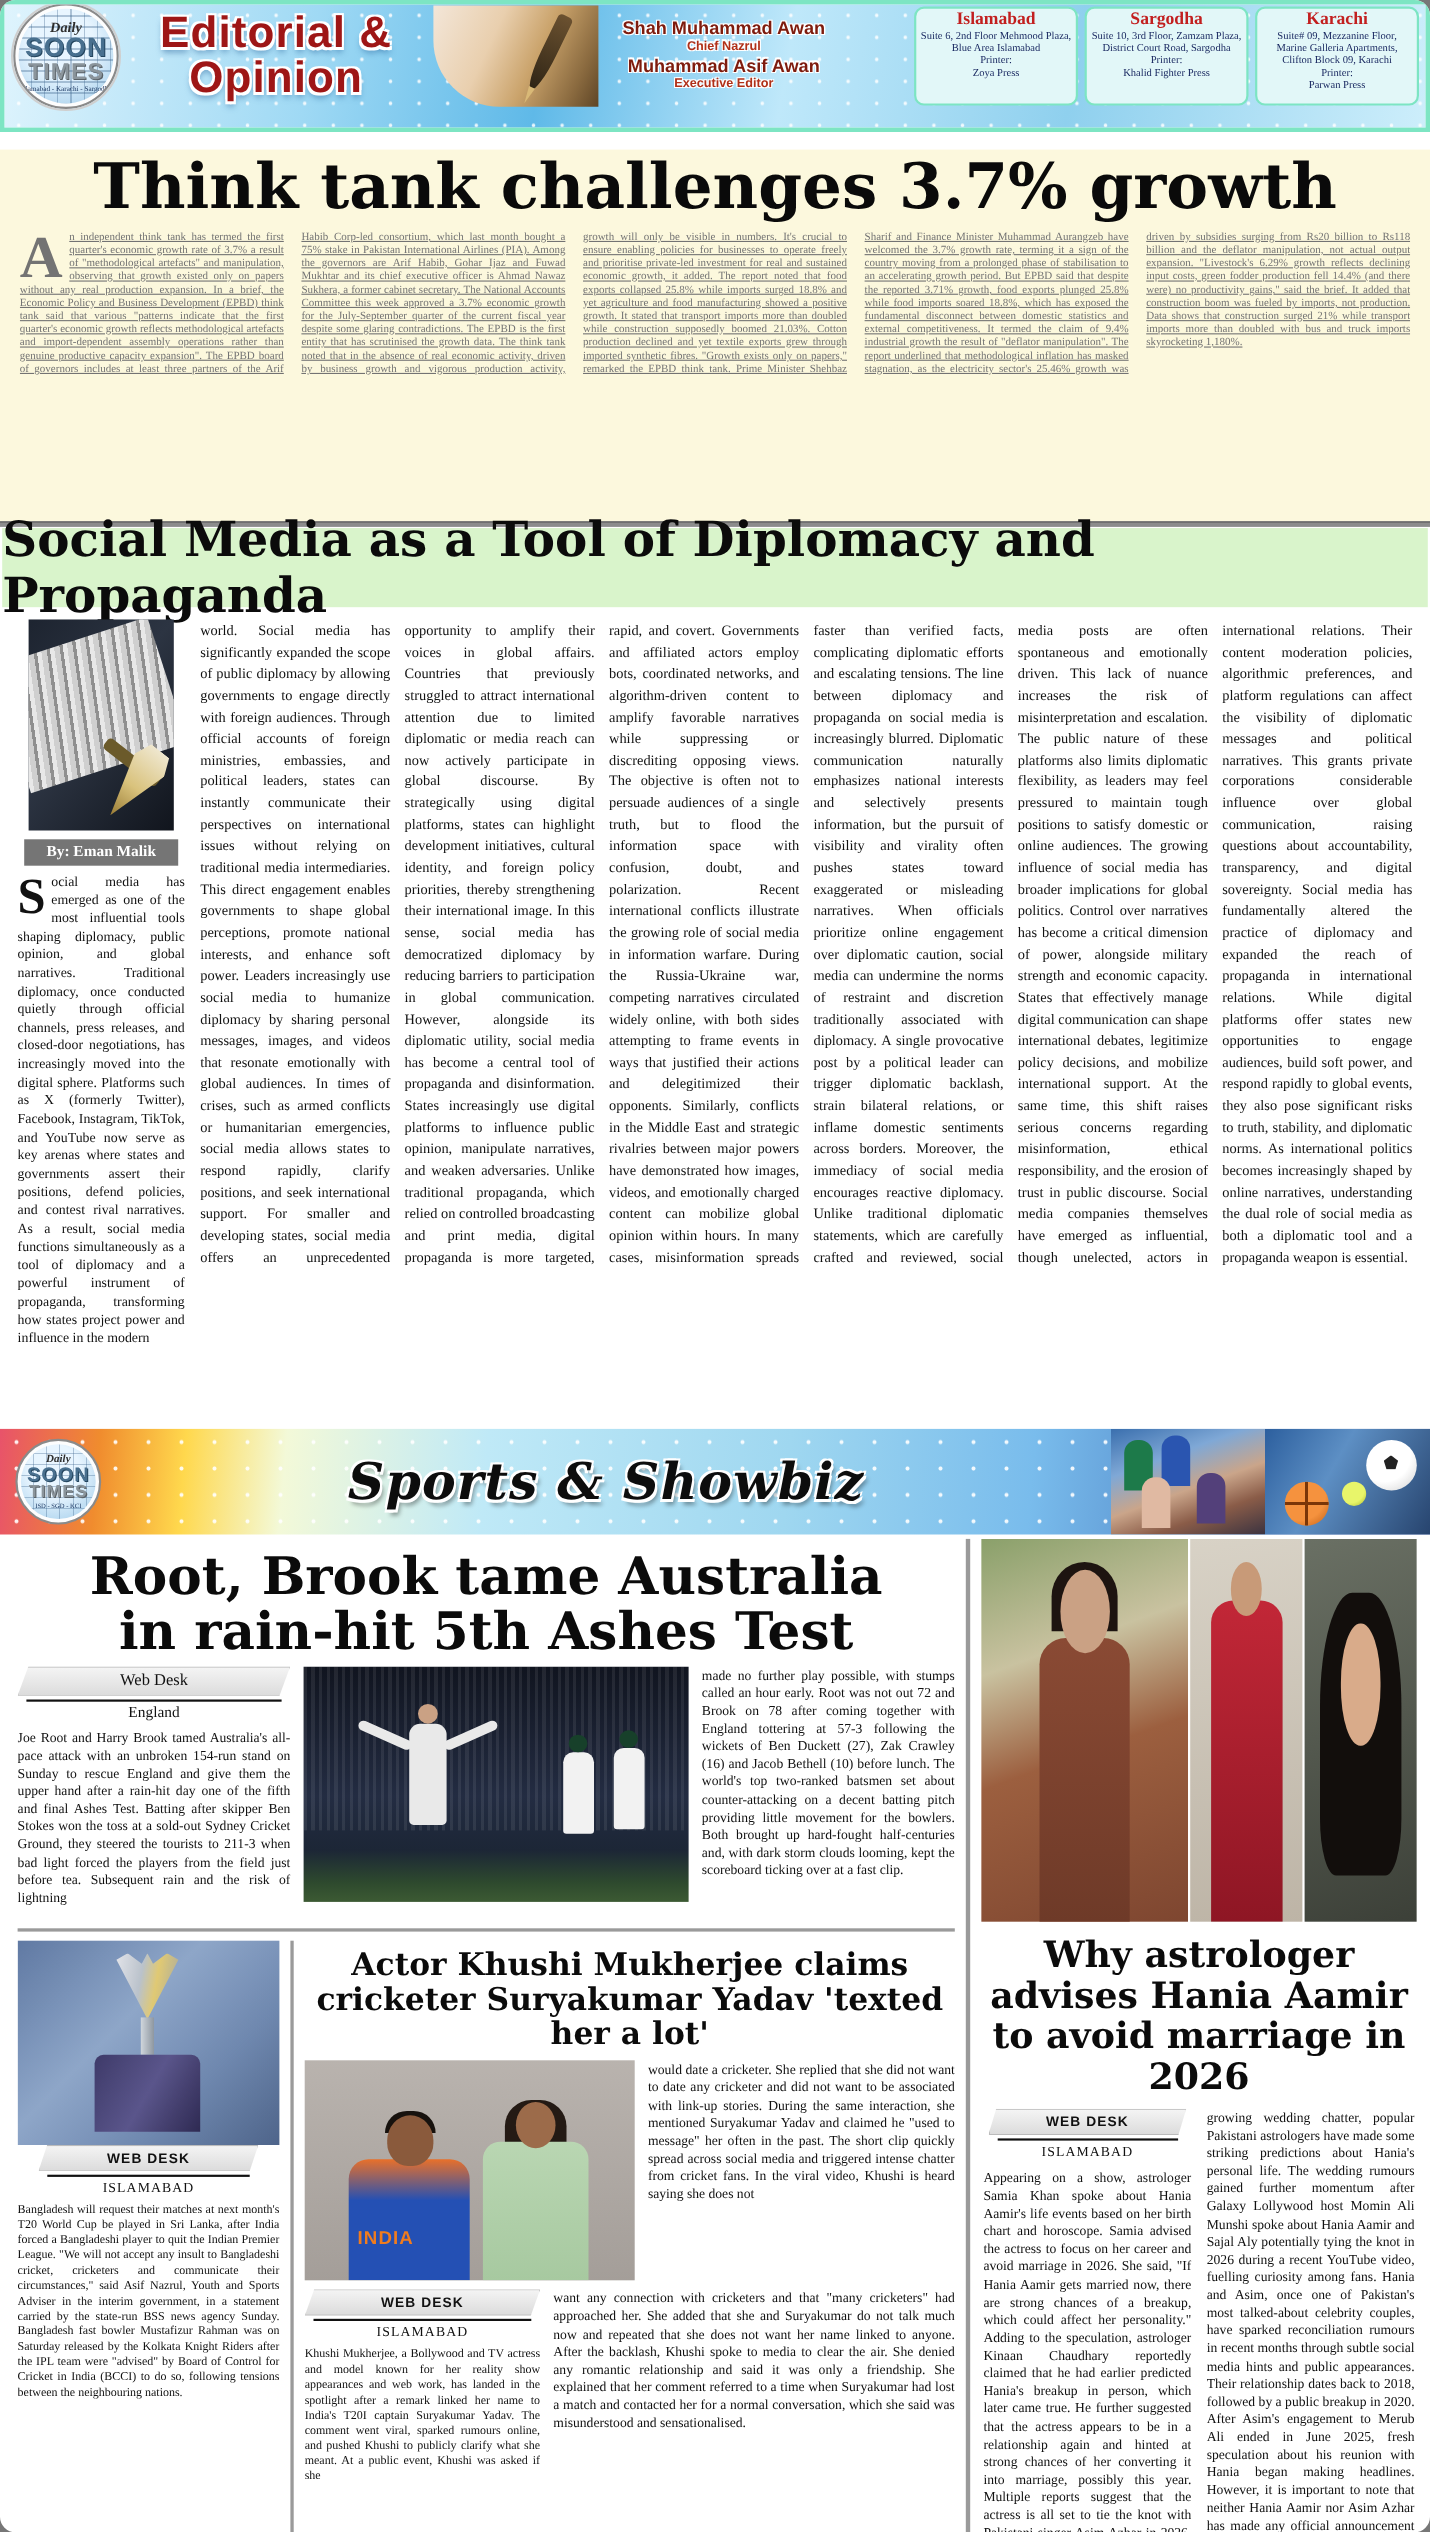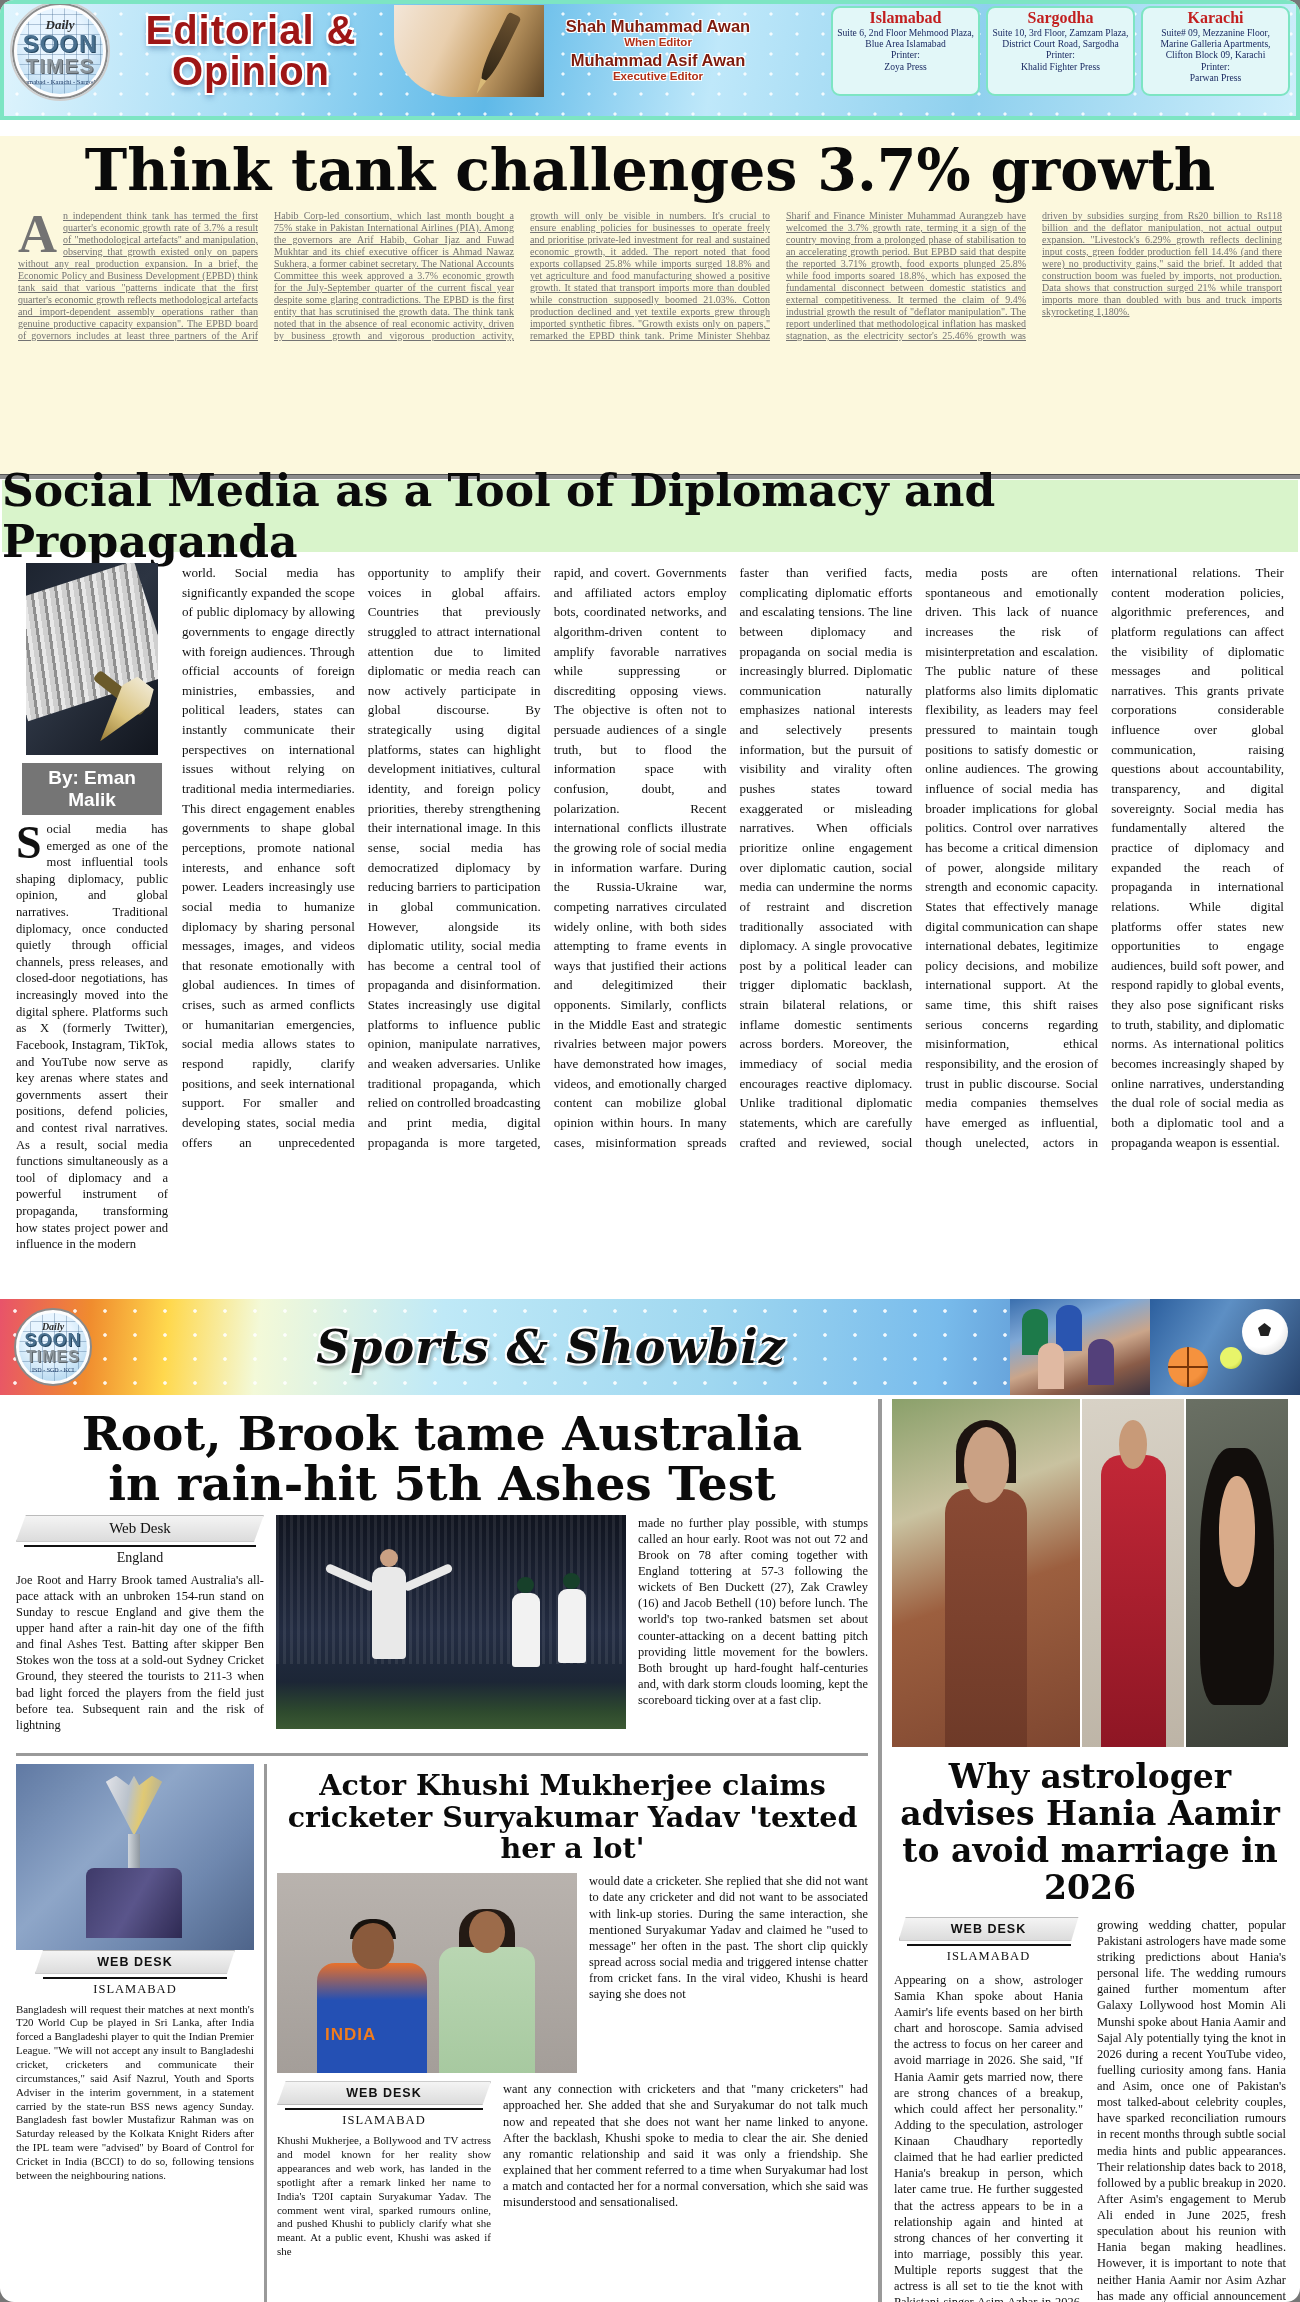--- a/index.html
+++ b/index.html
@@ -58,21 +58,21 @@
   .social-rail { overflow:hidden; }
   .rail-photo { width:132px; height:192px; margin:0 auto; position:relative; overflow:hidden;
       background: linear-gradient(130deg,#1d2430 0%, #2c3442 45%, #11151d 100%); }
   .rail-papers { position:absolute; left:-20px; top:18px; width:150px; height:120px; transform:rotate(-18deg);
       background: repeating-linear-gradient(100deg,#cfcfcf 0 5px,#8f8f8f 5px 8px,#e8e8e8 8px 12px); }
   .rail-nib { position:absolute; right:18px; bottom:6px; width:34px; height:74px; transform:rotate(38deg);
       background: linear-gradient(180deg,#efe7cf 0%, #d9c27c 55%, #9a7c35 100%);
       clip-path: polygon(50% 100%, 0 22%, 20% 0, 80% 0, 100% 22%); }
   .rail-band { position:absolute; right:8px; bottom:56px; width:60px; height:12px; transform:rotate(38deg); background:#6b5a2a; border-radius:4px; }
   .rail-byline { margin:8px auto 6px; width:140px; background:#757575; color:#fff; text-align:center;
-      font-family:Liberation Sans, sans-serif; font-weight:bold; font-size:19px; padding:4px 0; }
+      font-family:Liberation Serif, serif; font-weight:bold; font-size:14px; padding:4px 0; }
   .rail-text { font-size:12.6px; line-height:1.32; text-align:justify; color:#111; }
   .rail-text::first-letter { float:left; font-size:46px; line-height:.85; padding:2px 5px 0 0; font-weight:bold; }
   .social-flow { column-count:6; column-gap:13px; font-size:13.1px; line-height:1.5; text-align:justify; color:#111; overflow:hidden; }
 
   
   .sports { height:96px; margin-top:4px; position:relative; overflow:hidden; display:flex; align-items:center;
     background:
       radial-gradient(circle, rgba(255,255,255,.9) 1.4px, transparent 2.2px),
       linear-gradient(95deg,#e8536a 0%, #f08c2e 7%, #ffd84d 13%, #f3f9d8 20%, #bfe9f7 34%, #9fd7f0 55%, #79bcec 72%, #4a7cc0 88%, #2c4f92 100%);
     background-size: 30px 24px, 100% 100%; }
@@ -182,21 +182,21 @@
       </div>
       <div class="section-title">
         <div>Editorial &amp;</div>
         <div>Opinion</div>
       </div>
       <div class="pen-photo">
         <div class="pen-nib"></div>
       </div>
       <div class="editors">
         <div class="ed-name">Shah Muhammad Awan</div>
-        <div class="ed-role">When Editor</div>
+        <div class="ed-role">Chief Nazrul</div>
         <div class="ed-name">Muhammad Asif Awan</div>
         <div class="ed-role">Executive Editor</div>
       </div>
       <div class="offices">
         <div class="office-card">
           <div class="office-city">Islamabad</div>
           <div class="office-addr">Suite 6, 2nd Floor Mehmood Plaza, Blue Area Islamabad</div>
           <div class="office-printer-label">Printer:</div>
           <div class="office-printer">Zoya Press</div>
         </div>

